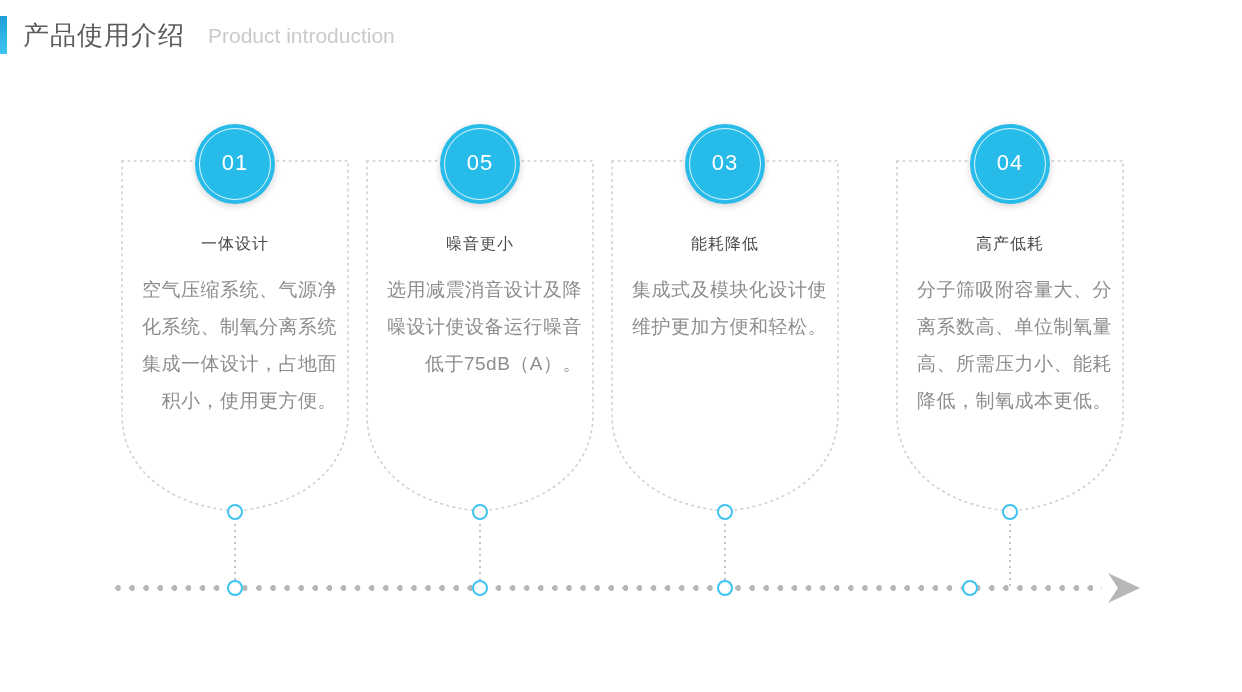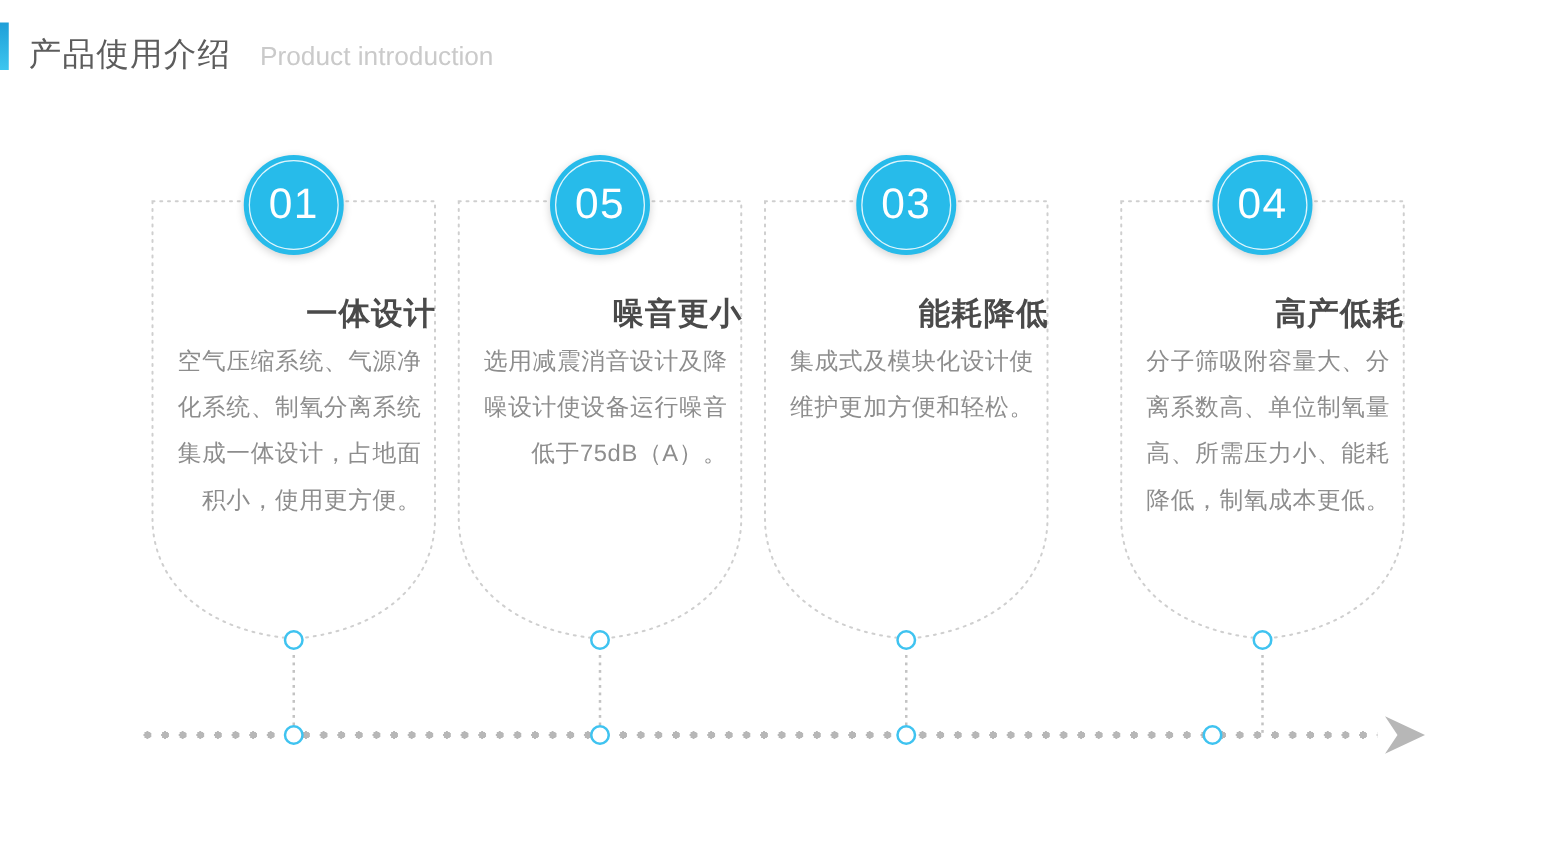--- a/index.html
+++ b/index.html
@@ -16,21 +16,21 @@
     -webkit-font-smoothing: antialiased;
   }
 
   
   #header {
     position: absolute;
     left: 0;
     top: 14px;
     height: 42px;
     display: flex;
-    align-items: flex-end;
+    align-items: center;
   }
   #accent-bar {
     width: 7px;
     height: 38px;
     background: linear-gradient(to bottom, #1f9fd8 0%, #3dc6ef 100%);
     margin-right: 16px;
   }
   #title-cn {
     font-size: 26px;
     color: #5c5c5c;
@@ -95,37 +95,37 @@
     width: 72px;
     height: 72px;
     border-radius: 50%;
     border: 1.6px solid rgba(255,255,255,0.85);
     display: flex;
     align-items: center;
     justify-content: center;
     box-sizing: border-box;
   }
   .num-text {
-    font-size: 34px;
+    font-size: 22px;
     color: #ffffff;
     font-weight: 300;
     letter-spacing: 1px;
     line-height: 1;
     position: relative;
     top: -1px;
   }
 
   .card-heading {
     position: absolute;
     top: 74px;
     left: 0;
     width: 228px;
-    text-align: right;
-    font-size: 25px;
-    font-weight: bold;
+    text-align: center;
+    font-size: 16px;
+    font-weight: normal;
     color: #4a4a4a;
     letter-spacing: 1px;
   }
   .card-body {
     position: absolute;
     top: 111px;
     left: 12px;
     width: 204px;
     text-align: right;
     font-size: 19px;

